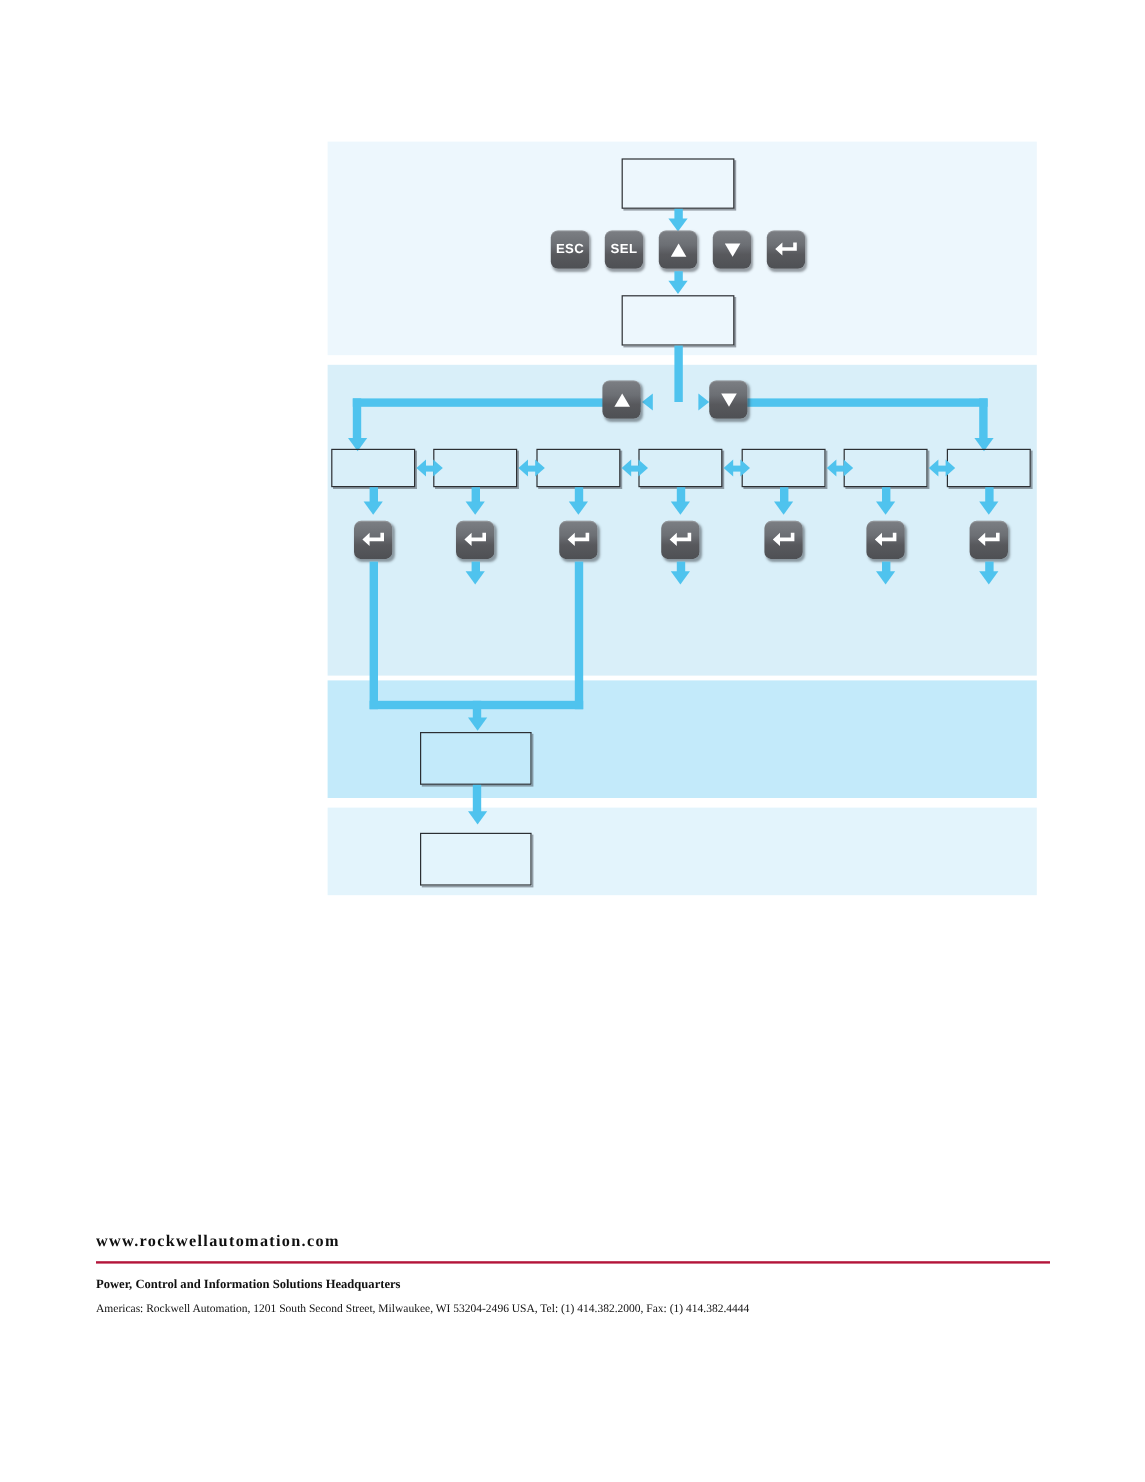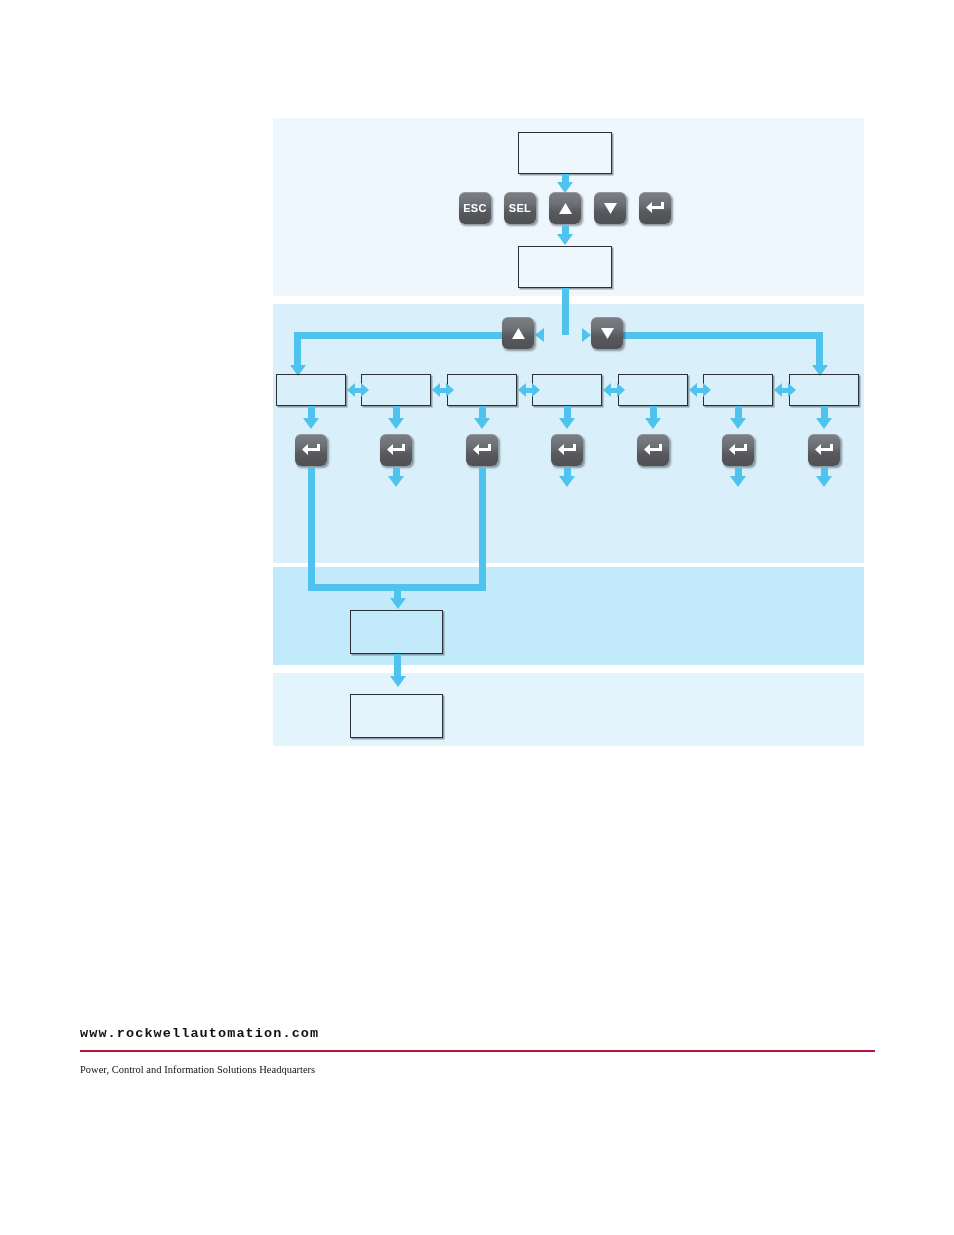--- a/index.html
+++ b/index.html
@@ -45,23 +45,23 @@
     box-shadow:1.5px 2px 2px rgba(40,45,50,.45), inset 0 1px 0 rgba(255,255,255,.18);
     display:flex;align-items:center;justify-content:center;
     color:#ffffff;font-family:Liberation Sans, sans-serif;
     font-weight:bold;font-size:11px;letter-spacing:.3px;
     box-sizing:border-box;
   }
   .key svg{display:block;}
 
   
   #footer{position:absolute;left:80px;top:1026px;width:800px;}
-  .site{font-size:13.5px;font-weight:bold;letter-spacing:1.1px;color:#111;font-family:Liberation Mono, monospace;}
+  .site{font-size:13.5px;font-weight:bold;letter-spacing:1.1px;color:#111;}
   .rule{height:2.4px;background:#B3153A;margin:9px 0 12px 0;width:795px;}
-  .hq{font-size:10.5px;font-weight:normal;color:#111;margin-bottom:7px;}
+  .hq{font-size:10.5px;font-weight:bold;color:#111;margin-bottom:7px;}
   .addr{font-size:9.6px;color:#111;line-height:1.62;}
 </style>
 </head>
 <body>
 
 <div id="diagram">
 
   <div class="band b1"></div>
   <div class="band b2"></div>
   <div class="band b3"></div>
@@ -244,13 +244,14 @@
   <div class="vline" style="left:121px;top:536px;height:25px;"></div>
   <div class="arrow-d" style="left:116.5px;top:558px;"></div>
 
   <div class="fbox" style="left:77px;top:576px;width:93px;height:44px;"></div>
 </div>
 
 <div id="footer">
   <div class="site">www.rockwellautomation.com</div>
   <div class="rule"></div>
   <div class="hq">Power, Control and Information Solutions Headquarters</div>
+  <div class="addr">Americas: Rockwell Automation, 1201 South Second Street, Milwaukee, WI 53204-2496 USA, Tel: (1) 414.382.2000, Fax: (1) 414.382.4444</div>
 </div>
 
 </body></html>

